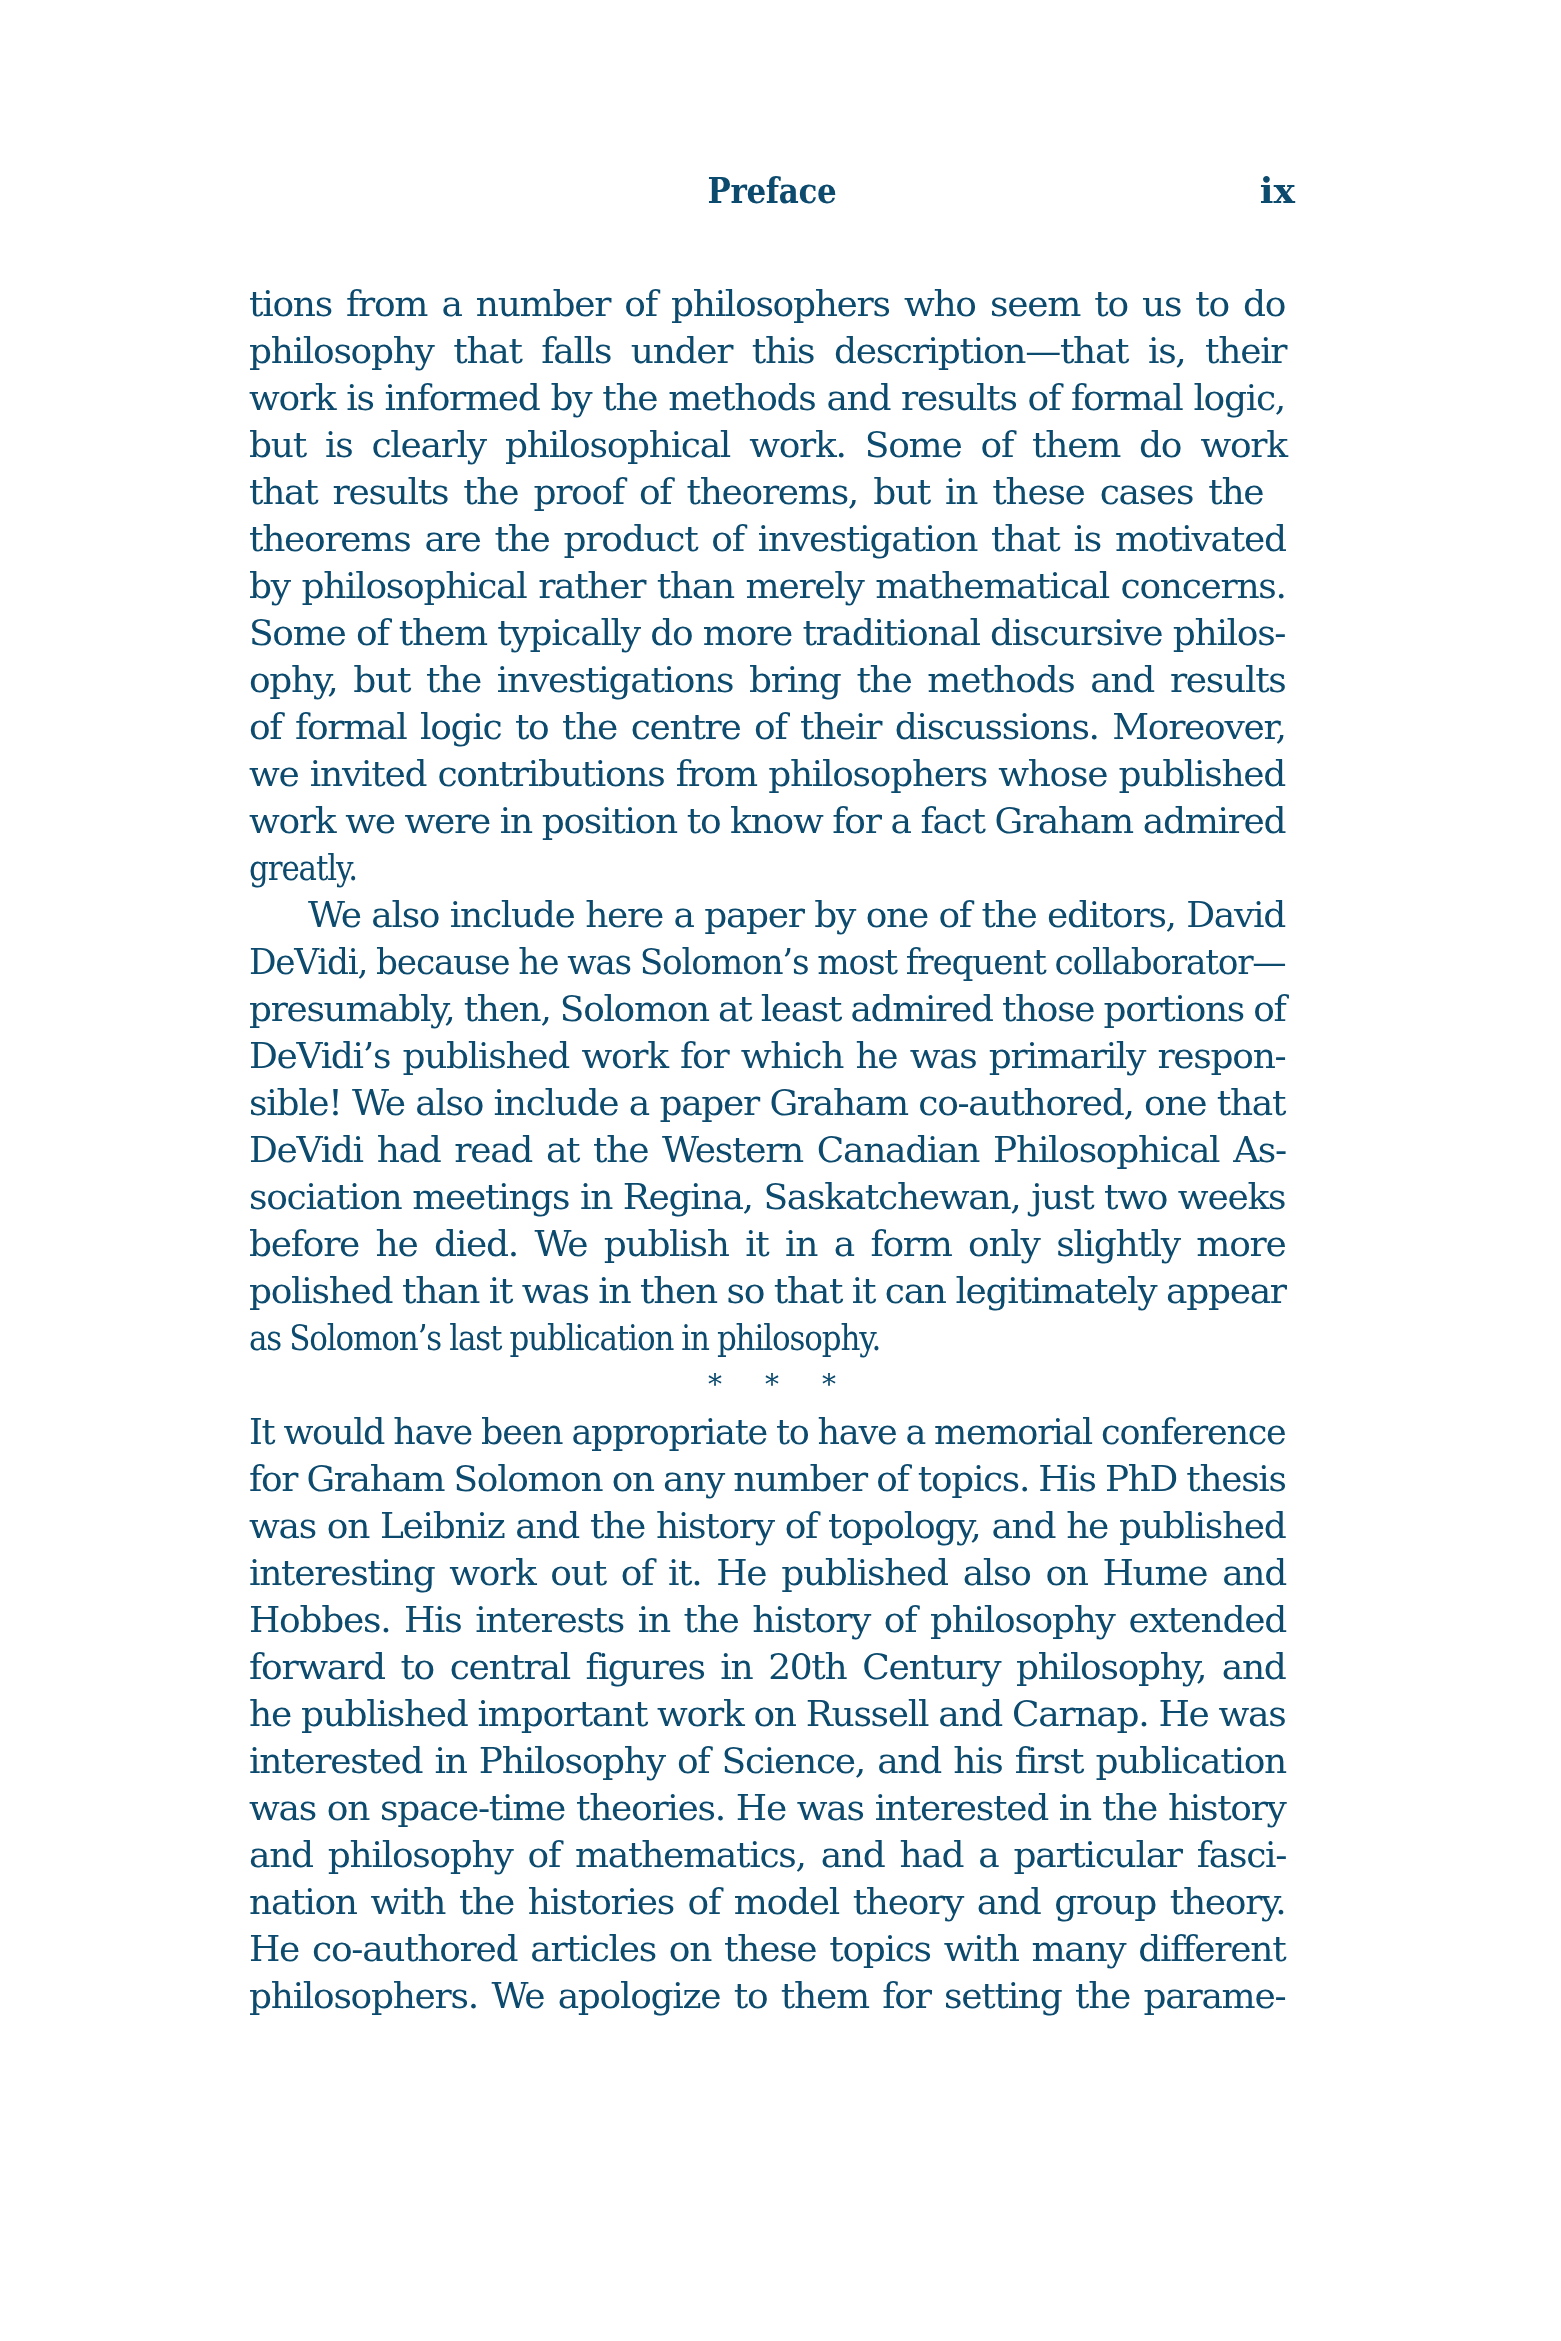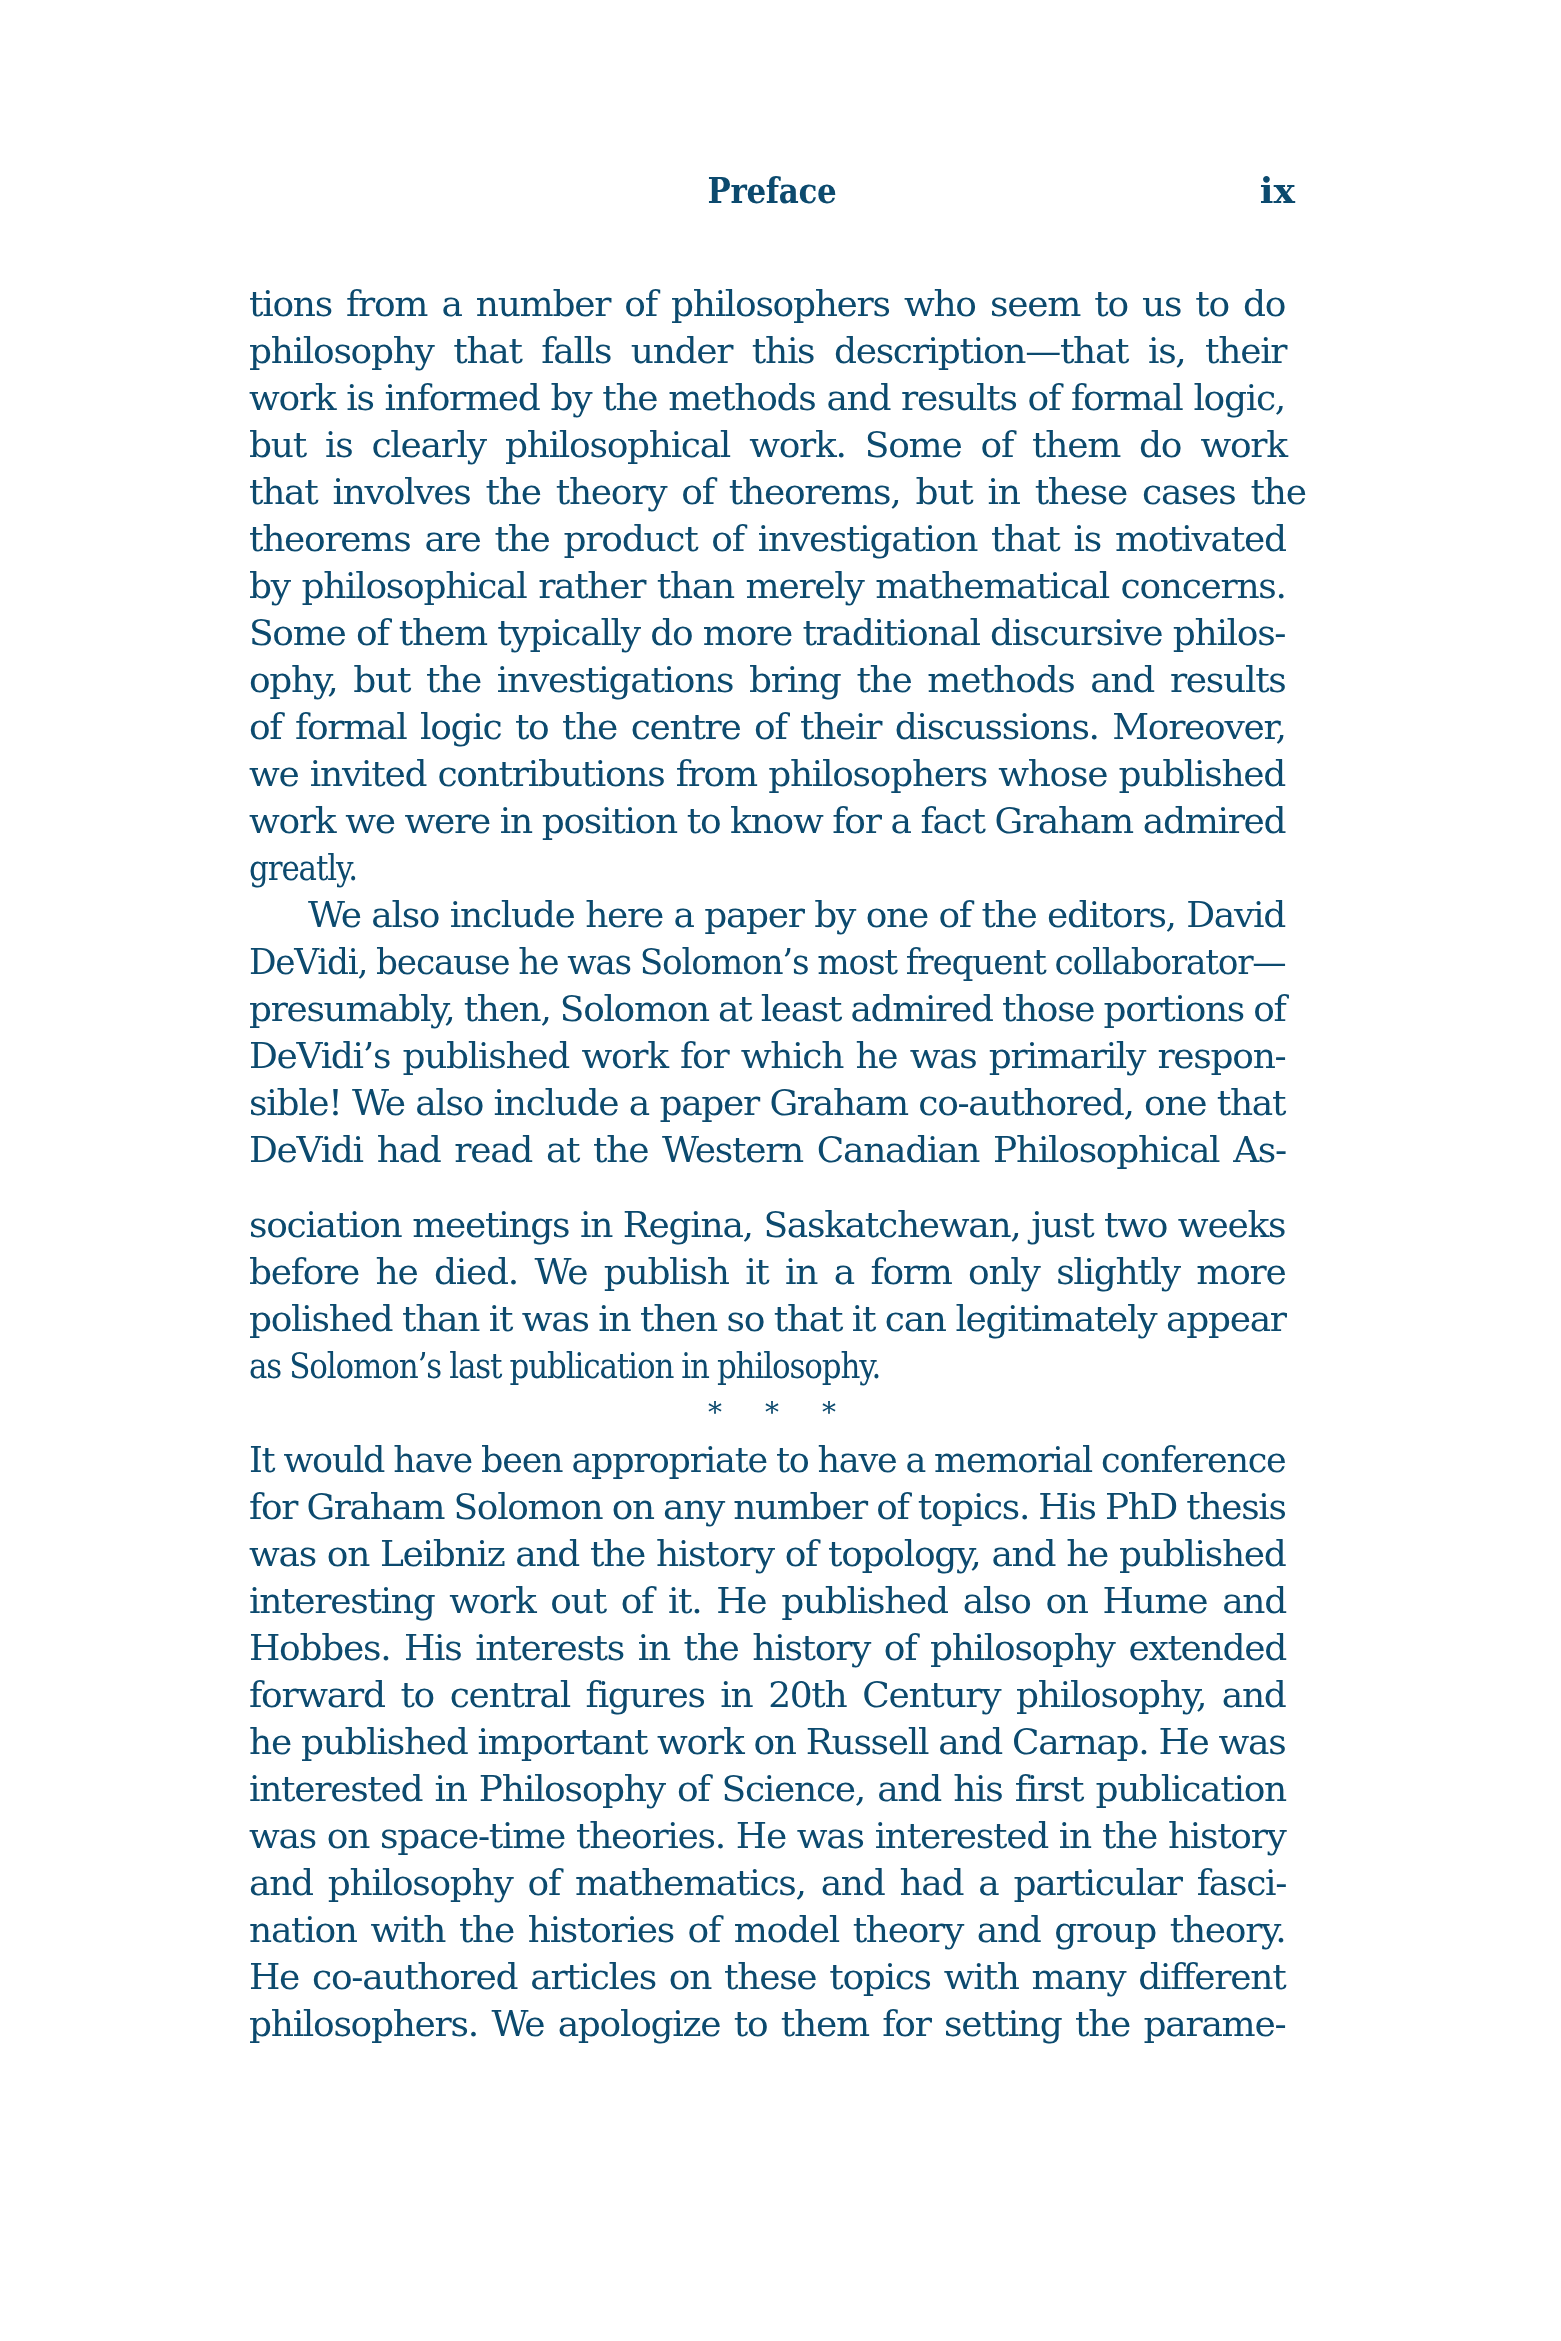--- a/index.html
+++ b/index.html
@@ -38,36 +38,36 @@
 <div class="page">
   <div class="running-head">
     <div class="running-title">Preface</div>
     <div class="folio">ix</div>
   </div>
   <div class="body-text" id="body-text">
       <div class="line" style="white-space: nowrap; margin-top: 7px;"><span style="display: inline-block; word-spacing: 4.1px;">tions from a number of philosophers who seem to us to do</span></div>
       <div class="line" style="white-space: nowrap;"><span style="display: inline-block; word-spacing: 9.5px;">philosophy that falls under this description—that is, their</span></div>
       <div class="line" style="white-space: nowrap;"><span style="display: inline-block; word-spacing: 0.8px;">work is informed by the methods and results of formal logic,</span></div>
       <div class="line" style="white-space: nowrap;"><span style="display: inline-block; word-spacing: 9px;">but is clearly philosophical work.  Some of them do work</span></div>
-      <div class="line" style="white-space: nowrap;"><span style="display: inline-block; word-spacing: 5px;">that involves the theory of theorems, but in these cases the</span></div>
+      <div class="line" style="white-space: nowrap;"><span style="display: inline-block; word-spacing: 5px;">that results the proof of theorems, but in these cases the</span></div>
       <div class="line" style="white-space: nowrap;"><span style="display: inline-block; word-spacing: 3.9px;">theorems are the product of investigation that is motivated</span></div>
       <div class="line" style="white-space: nowrap;"><span style="display: inline-block; word-spacing: 1.5px;">by philosophical rather than merely mathematical concerns.</span></div>
       <div class="line" style="white-space: nowrap;"><span style="display: inline-block; word-spacing: 0.3px;">Some of them typically do more traditional discursive philos-</span></div>
       <div class="line" style="white-space: nowrap;"><span style="display: inline-block; word-spacing: 5.7px;">ophy, but the investigations bring the methods and results</span></div>
       <div class="line" style="white-space: nowrap;"><span style="display: inline-block; word-spacing: 3.4px;">of formal logic to the centre of their discussions. Moreover,</span></div>
       <div class="line" style="white-space: nowrap;"><span style="display: inline-block; word-spacing: 1.2px;">we invited contributions from philosophers whose published</span></div>
       <div class="line" style="white-space: nowrap;"><span style="display: inline-block; word-spacing: -0.3px;">work we were in position to know for a fact Graham admired</span></div>
       <div class="line last" style="white-space: nowrap;"><span style="display: inline-block; transform: scaleX(0.86); transform-origin: left center;">greatly.</span></div>
       <div class="line indent" style="white-space: nowrap;"><span style="display: inline-block; word-spacing: 0.4px;">We also include here a paper by one of the editors, David</span></div>
       <div class="line" style="white-space: nowrap;"><span style="display: inline-block; transform: scaleX(0.953482); transform-origin: left center;">DeVidi, because he was Solomon’s most frequent collaborator—</span></div>
       <div class="line" style="white-space: nowrap;"><span style="display: inline-block; transform: scaleX(0.996789); transform-origin: left center;">presumably, then, Solomon at least admired those portions of</span></div>
       <div class="line" style="white-space: nowrap;"><span style="display: inline-block; word-spacing: 2.2px;">DeVidi’s published work for which he was primarily respon-</span></div>
       <div class="line" style="white-space: nowrap;"><span style="display: inline-block; word-spacing: 0.3px;">sible! We also include a paper Graham co-authored, one that</span></div>
       <div class="line" style="white-space: nowrap;"><span style="display: inline-block; word-spacing: 3.7px;">DeVidi had read at the Western Canadian Philosophical As-</span></div>
-      <div class="line" style="white-space: nowrap; margin-top: 28px;"><span style="display: inline-block; word-spacing: 0.6px;">sociation meetings in Regina, Saskatchewan, just two weeks</span></div>
+      <div class="line" style="white-space: nowrap;"><span style="display: inline-block; word-spacing: 0.6px;">sociation meetings in Regina, Saskatchewan, just two weeks</span></div>
       <div class="line" style="white-space: nowrap;"><span style="display: inline-block; word-spacing: 6.4px;">before he died.  We publish it in a form only slightly more</span></div>
       <div class="line" style="white-space: nowrap;"><span style="display: inline-block; word-spacing: -0.5px;">polished than it was in then so that it can legitimately appear</span></div>
       <div class="line last" style="white-space: nowrap;"><span style="display: inline-block; transform: scaleX(0.86); transform-origin: left center;">as Solomon’s last publication in philosophy.</span></div>
       <div class="line sep"><span class="star">*</span><span class="star">*</span><span class="star">*</span></div>
       <div class="line" style="white-space: nowrap;"><span style="display: inline-block; transform: scaleX(0.971464); transform-origin: left center;">It would have been appropriate to have a memorial conference</span></div>
       <div class="line" style="white-space: nowrap;"><span style="display: inline-block; transform: scaleX(0.995944); transform-origin: left center;">for Graham Solomon on any number of topics. His PhD thesis</span></div>
       <div class="line" style="white-space: nowrap;"><span style="display: inline-block; word-spacing: 0.8px;">was on Leibniz and the history of topology, and he published</span></div>
       <div class="line" style="white-space: nowrap;"><span style="display: inline-block; word-spacing: 4.7px;">interesting work out of it.  He published also on Hume and</span></div>
       <div class="line" style="white-space: nowrap;"><span style="display: inline-block; word-spacing: 3.6px;">Hobbes.  His interests in the history of philosophy extended</span></div>
       <div class="line" style="white-space: nowrap;"><span style="display: inline-block; word-spacing: 5.6px;">forward to central figures in 20th Century philosophy, and</span></div>

